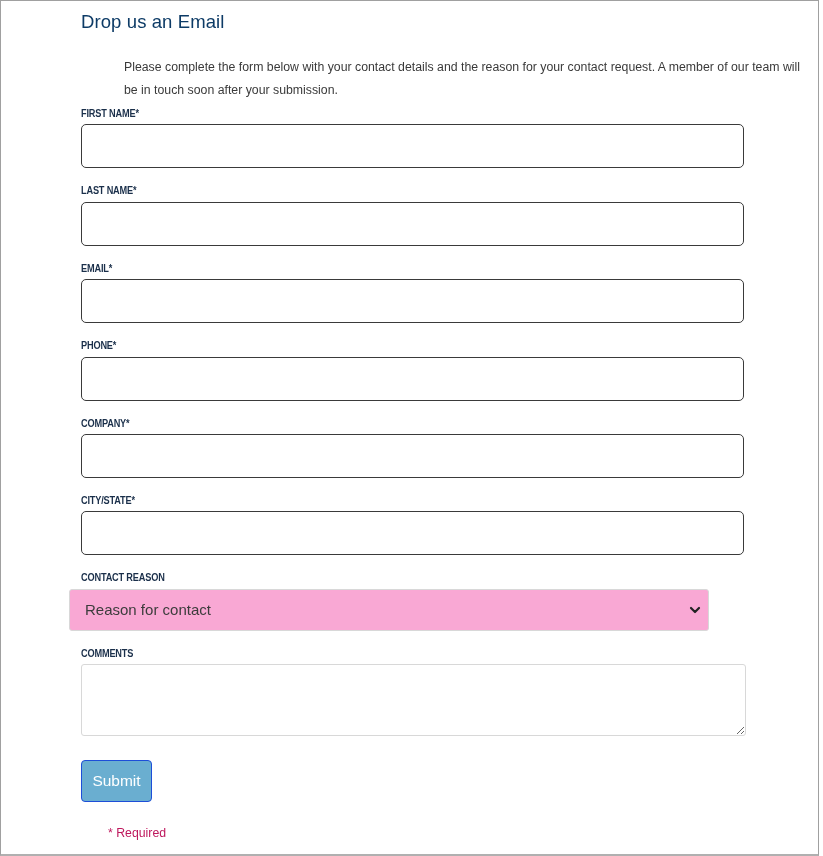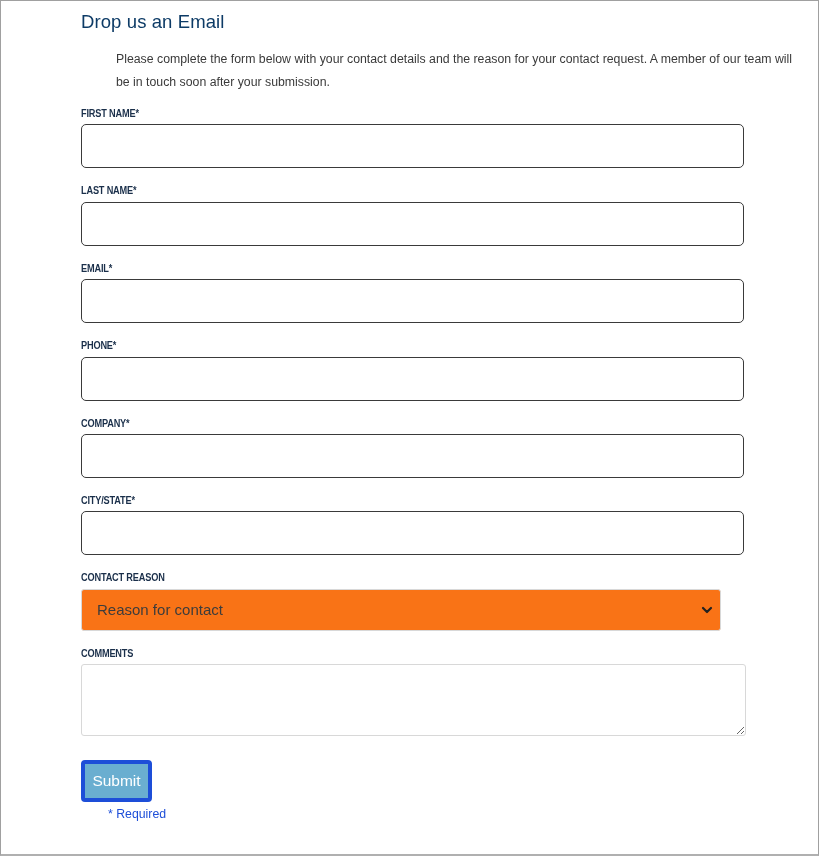--- a/index.html
+++ b/index.html
@@ -1,27 +1,27 @@
 <!DOCTYPE html>
 <html><head>
   <meta charset="utf-8">
   <style>
     html, body { margin: 0; padding: 0; background: #ffffff; }
     body { width: 823px; height: 856px; position: relative; overflow: hidden; font-family: "Liberation Sans", sans-serif; }
     .frame { position: absolute; left: 0; top: 0; width: 817px; height: 853px; border: 1px solid #a0a0a0; border-bottom: 2px solid #b0b0b0; box-sizing: content-box; }
     .title { position: absolute; left: 81px; top: 11px; margin: 0; font-size: 18.5px; font-weight: normal; color: #0d3b66; letter-spacing: 0.1px; }
-    .intro { position: absolute; left: 108px; top: 40px; width: 690px; margin: 8px; font-size: 12.3px; line-height: 23px; color: #3a3a3a; }
+    .intro { position: absolute; left: 108px; top: 40px; width: 690px; margin: 16px; font-size: 12.3px; line-height: 23px; color: #3a3a3a; }
     .lbl { position: absolute; left: 81px; font-size: 10px; font-weight: bold; color: #1a2f4a; letter-spacing: -0.2px; transform: scaleX(0.92); transform-origin: left center; }
     .inp { position: absolute; left: 81px; width: 663px; height: 44px; box-sizing: border-box; border: 1px solid #3a3a3a; border-radius: 5px; background: #fff; padding: 0 10px; font-size: 14px; font-family: "Liberation Sans", sans-serif; outline: none; }
-    .sel { position: absolute; left: 81px; top: 589px; width: 640px; height: 42px; box-sizing: border-box; border: 1px solid #d8d8d8; border-radius: 3px; background: #f97316; }
+    .sel { position: absolute; left: 69px; top: 589px; width: 640px; height: 42px; box-sizing: border-box; border: 1px solid #d8d8d8; border-radius: 3px; background: #f9a8d4; }
     .sel-text { position: absolute; left: 15px; top: 11px; font-size: 15px; color: #3c3c3c; }
     .sel-chev { position: absolute; right: 6px; top: 13px; width: 14px; height: 14px; }
     .ta { position: absolute; left: 81px; top: 664px; width: 665px; height: 72px; box-sizing: border-box; border: 1px solid #d8d8d8; border-radius: 3px; background: #fff; resize: both; font-family: "Liberation Sans", sans-serif; outline: none; }
-    .btn { position: absolute; left: 81px; top: 760px; width: 71px; height: 42px; box-sizing: border-box; background: #6aaed0; border: 4px solid #1d4ed8; border-radius: 4px; color: #ffffff; font-size: 15.5px; font-family: "Liberation Sans", sans-serif; cursor: pointer; padding: 0; }
-    .req { position: absolute; left: 108px; top: 807px; font-size: 12.3px; color: #1d4ed8; }
+    .btn { position: absolute; left: 81px; top: 760px; width: 71px; height: 42px; box-sizing: border-box; background: #6aaed0; border: 1px solid #1d4ed8; border-radius: 4px; color: #ffffff; font-size: 15.5px; font-family: "Liberation Sans", sans-serif; cursor: pointer; padding: 0; }
+    .req { position: absolute; left: 108px; top: 826px; font-size: 12.3px; color: #be185d; }
   </style>
 </head>
 <body>
 
 <div class="frame"></div>
 
 <h2 class="title">Drop us an Email</h2>
 <p class="intro">Please complete the form below with your contact details and the reason for your contact request. A member of our team will be in touch soon after your submission.</p>
 
 <label class="lbl" style="top:108px">FIRST NAME*</label>

